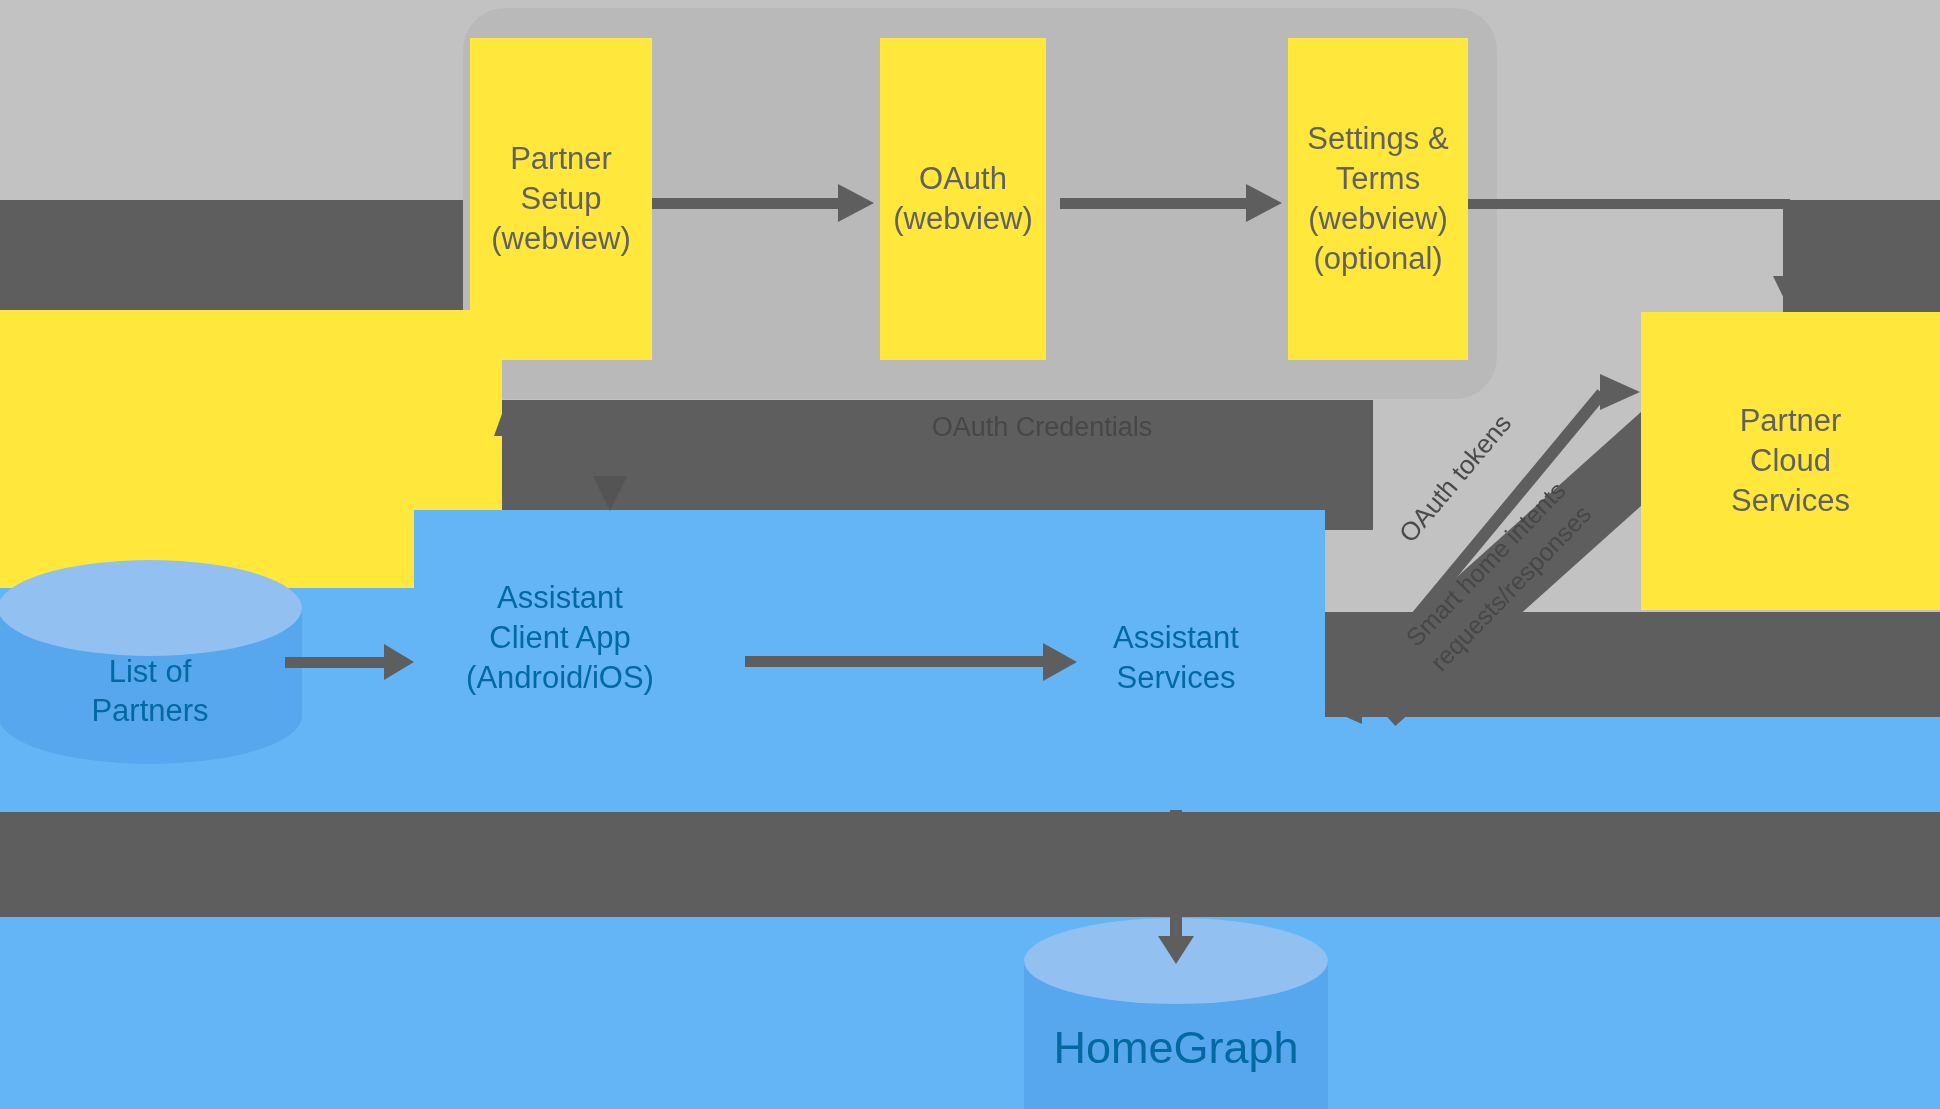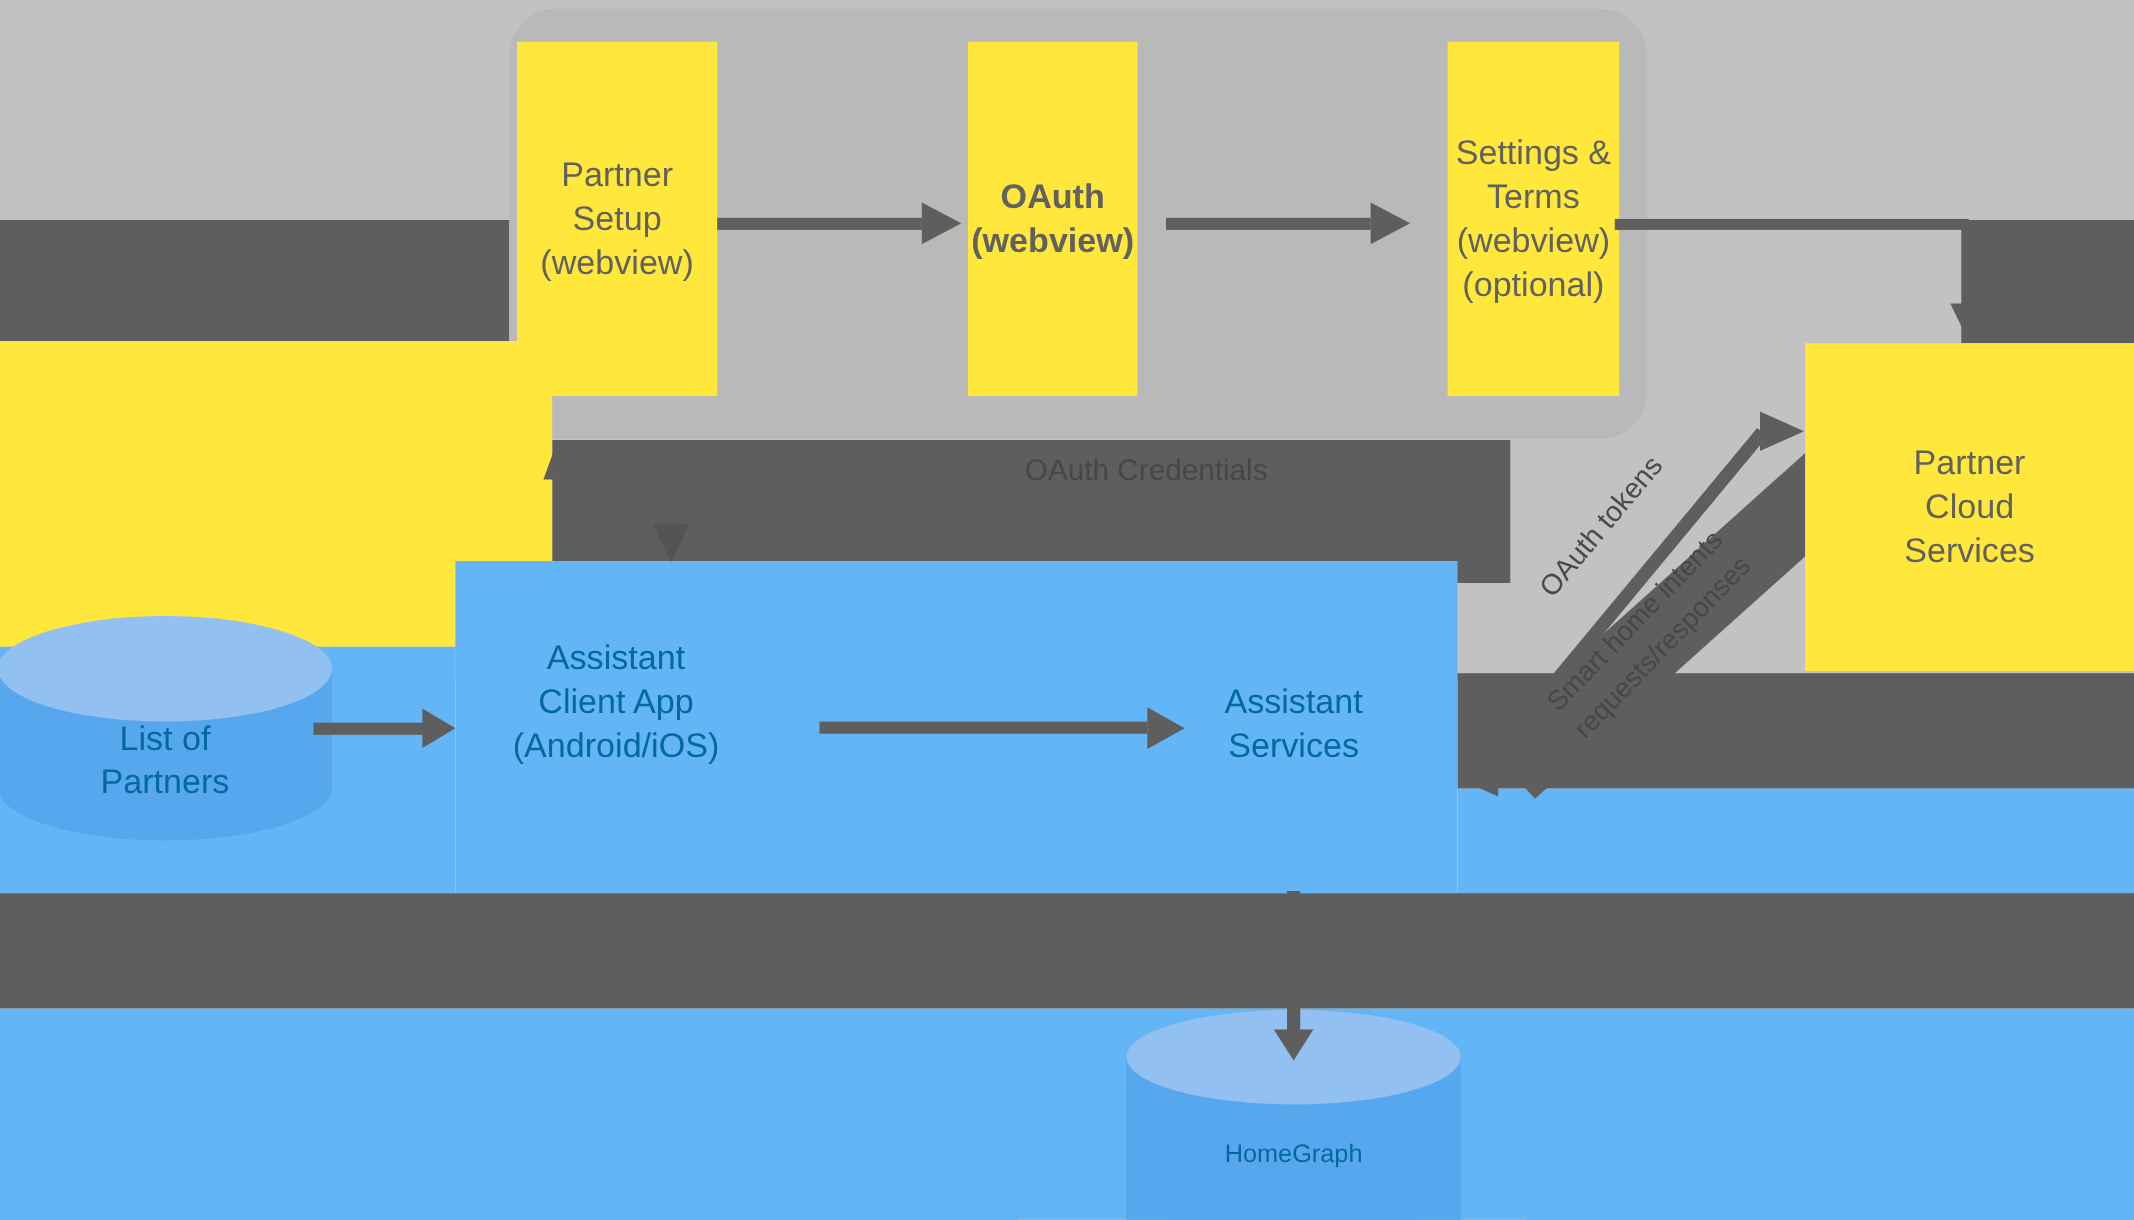--- a/index.html
+++ b/index.html
@@ -11,22 +11,22 @@
   
   .top-gray{left:0;top:0;width:1940px;height:618px;background:#c2c2c2;}
   .band-a{left:0;top:200px;width:463px;height:110px;background:#5e5e5e;}
   .block-b{left:1783px;top:200px;width:157px;height:112px;background:#5e5e5e;}
   .phone{left:463px;top:8px;width:1034px;height:391px;background:#b9b9b9;border-radius:42px;}
   
   .screen{position:absolute;top:30px;width:182px;height:322px;background:#ffe83b;
     display:flex;align-items:center;justify-content:center;text-align:center;
     color:#616161;font-size:31px;line-height:40px;white-space:pre-line;}
   .screen.ps{left:7px;}
-  .screen.oa{left:417px;width:154px;font-weight:bold;}
-  .screen.st{left:825px;width:156px;margin-left:28px;}
+  .screen.oa{left:417px;width:166px;}
+  .screen.st{left:825px;width:180px;}
   
   .shaft{background:#5e5e5e;}
   .head-right{width:0;height:0;border-top:19px solid transparent;border-bottom:19px solid transparent;border-left:36px solid #5e5e5e;}
   .head-down{width:0;height:0;border-left:17px solid transparent;border-right:17px solid transparent;border-top:35px solid #5e5e5e;}
   .head-up{width:0;height:0;border-left:13px solid transparent;border-right:13px solid transparent;border-bottom:36px solid #5e5e5e;}
   
   .band2{left:502px;top:400px;width:871px;height:130px;background:#5e5e5e;}
   .band2-label{position:absolute;left:398px;top:12px;width:284px;text-align:center;
     color:#474747;font-size:27px;}
   .yellow-left{left:0;top:310px;width:502px;height:278px;background:#ffe83b;}
@@ -128,15 +128,15 @@
   <div class="abs blue-label" style="left:-2px;top:652px;width:304px;line-height:39px;">List of
 Partners</div>
   <div class="abs shaft" style="left:285px;top:657px;width:102px;height:11px;"></div>
   <div class="abs head-right" style="left:384px;top:644px;border-left-width:30px;border-top-width:18px;border-bottom-width:18px;"></div>
 
   <div class="abs cyl-body" style="left:1024px;top:961px;width:304px;height:148px;"></div>
   <div class="abs cyl-bottom" style="left:1024px;top:1036px;width:304px;height:86px;"></div>
   <div class="abs cyl-top" style="left:1024px;top:918px;width:304px;height:86px;"></div>
   <div class="abs shaft" style="left:1170px;top:810px;width:12px;height:130px;"></div>
   <div class="abs head-down" style="left:1158px;top:936px;border-left-width:18px;border-right-width:18px;border-top-width:28px;"></div>
-  <div class="abs blue-label" style="left:1024px;top:1028px;width:304px;font-size:23px;">HomeGraph</div>
+  <div class="abs blue-label" style="left:1024px;top:1028px;width:304px;font-size:45px;">HomeGraph</div>
 
 </div>
 
 </body></html>

